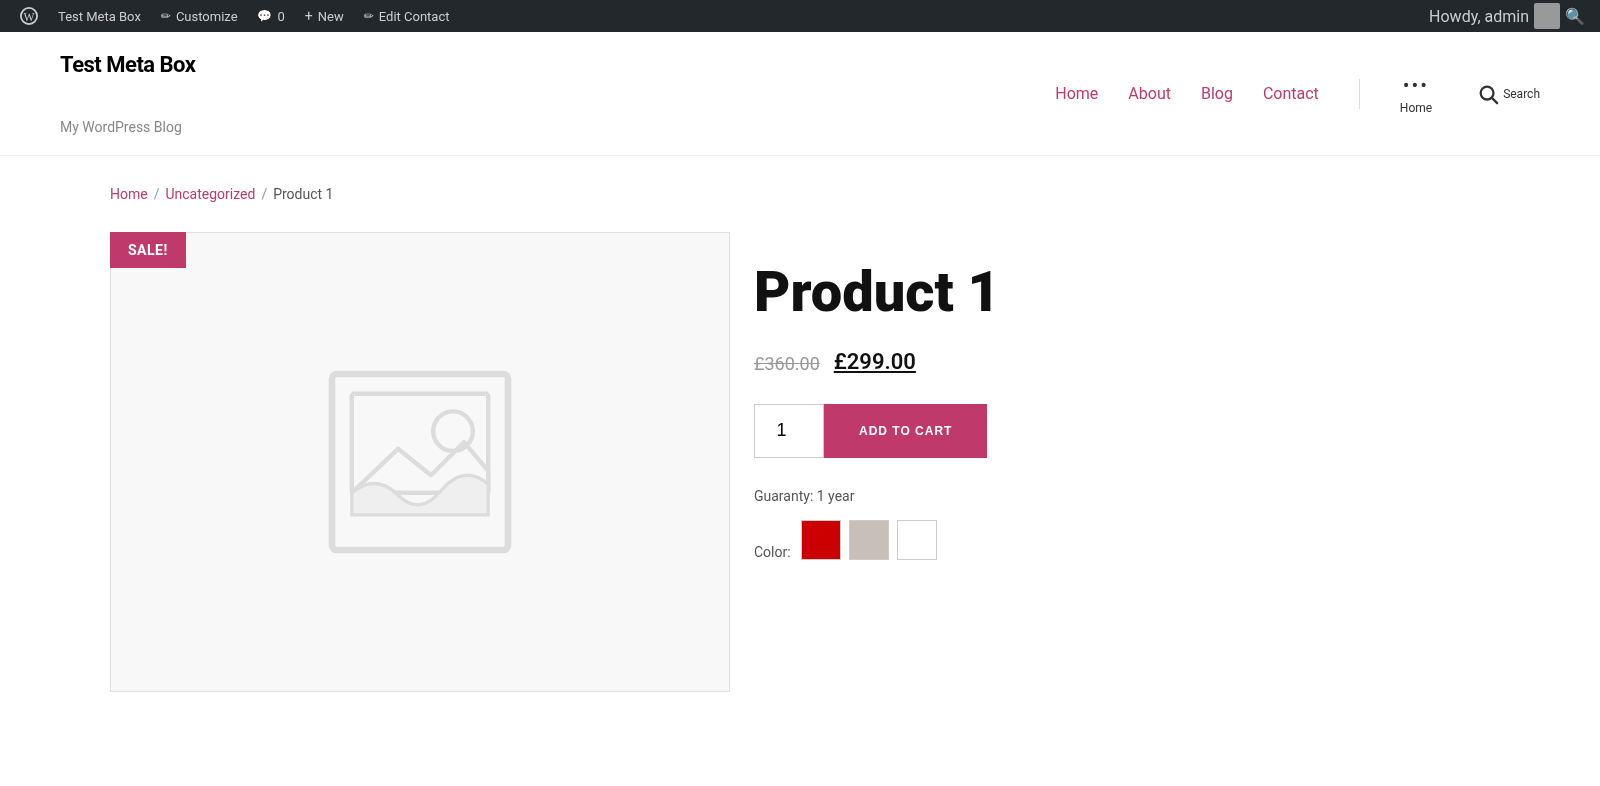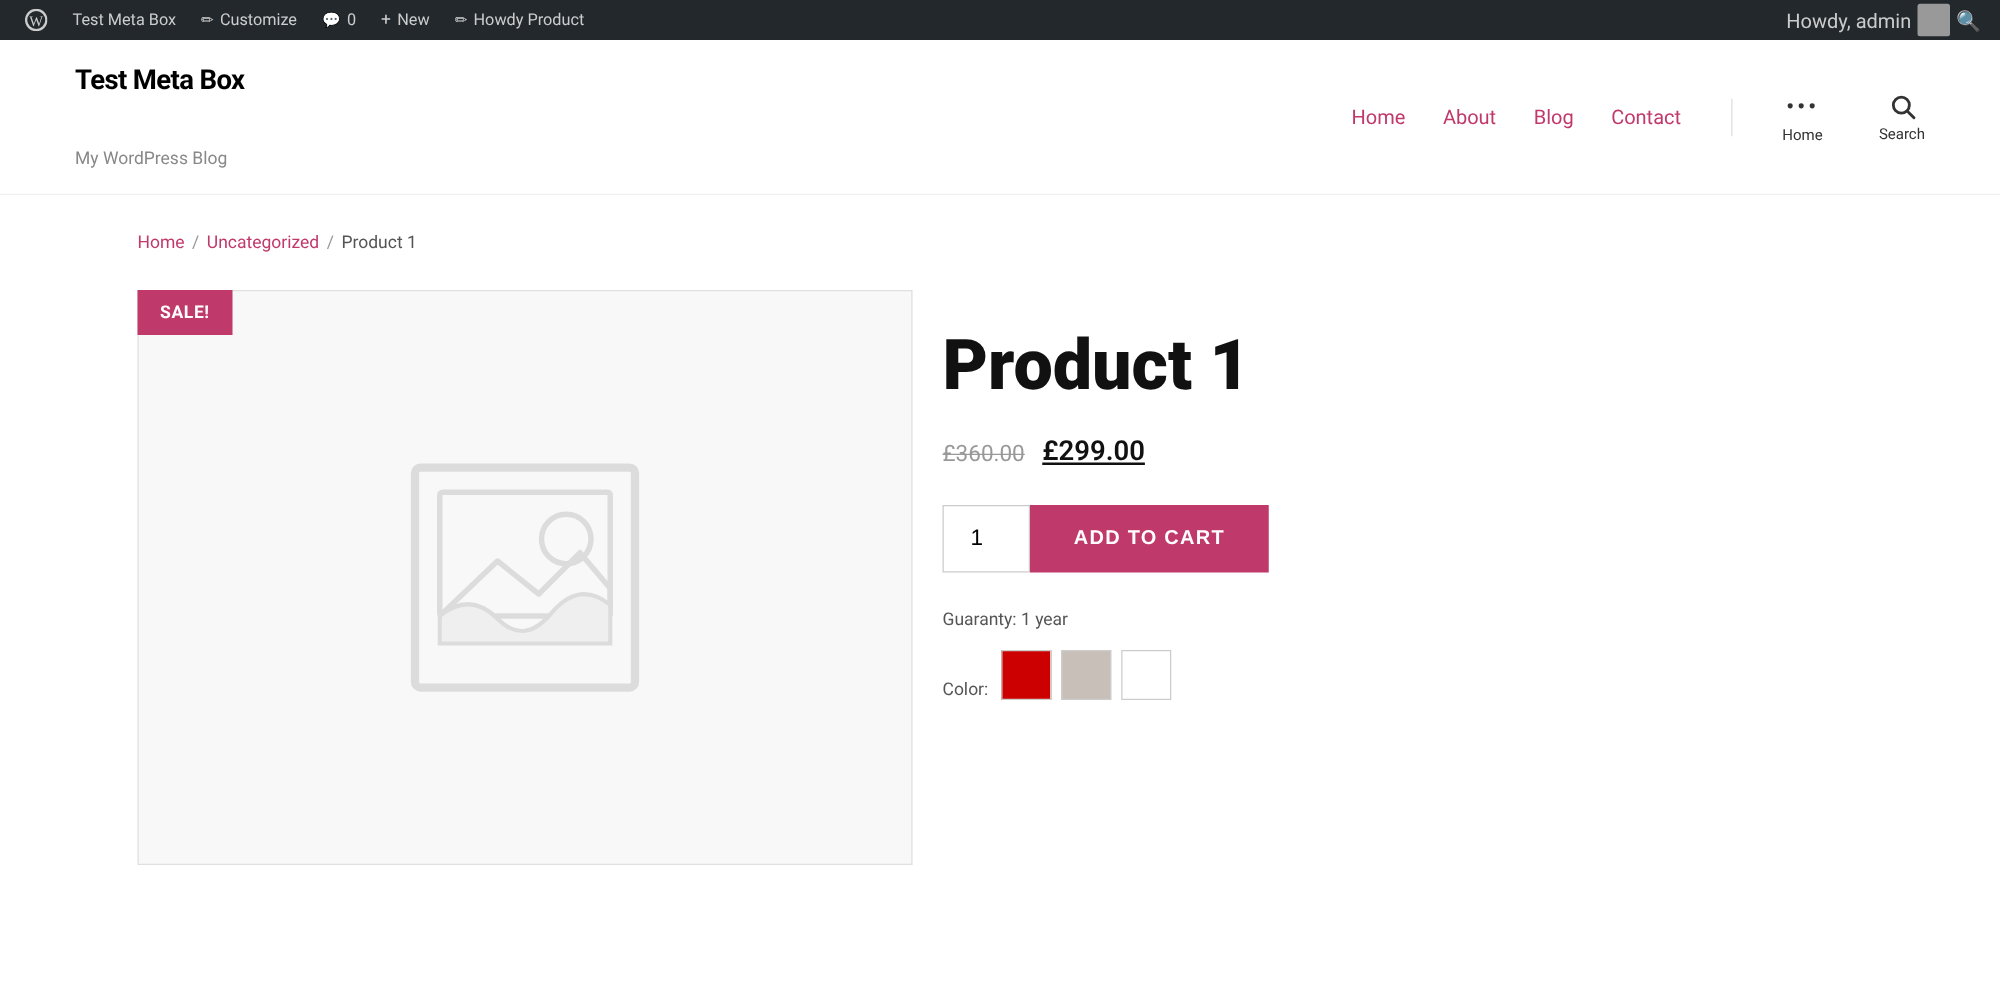--- a/index.html
+++ b/index.html
@@ -90,21 +90,21 @@
       flex-direction: column;
       align-items: center;
       gap: 4px;
       cursor: pointer;
       color: #333;
     }
     .nav-menu-dots { font-size: 20px; letter-spacing: 2px; color: #333; }
     .nav-menu-label { font-size: 12px; color: #333; }
     .nav-search-btn {
       display: flex;
-      flex-direction: column;
+      flex-direction: row;
       align-items: center;
       gap: 4px;
       cursor: pointer;
       margin-left: 15px;
     }
     .nav-search-icon-svg {
       width: 22px;
       height: 22px;
     }
     .nav-search-label { font-size: 12px; color: #333; }
@@ -214,21 +214,21 @@
       border: 1px solid #ccc;
       font-size: 18px;
       text-align: center;
       outline: none;
       padding: 0 10px;
     }
     .add-to-cart-btn {
       background: #c0396b;
       color: #fff;
       border: none;
-      font-size: 16px;
+      font-size: 12px;
       font-weight: 700;
       letter-spacing: 1px;
       padding: 0 35px;
       height: 54px;
       cursor: pointer;
       text-transform: uppercase;
     }
 
     .product-meta {
       font-size: 14px;
@@ -289,21 +289,21 @@
   <div class="admin-bar-item">
     <span style="font-size:12px;">💬</span>
     <span>0</span>
   </div>
   <div class="admin-bar-item">
     <span style="font-size:14px;">+</span>
     <span>New</span>
   </div>
   <div class="admin-bar-item">
     <span style="font-size:12px;">✏</span>
-    <span>Howdy Product</span>
+    <span>Edit Contact</span>
   </div>
   <div class="admin-bar-right">
     <span>Howdy, admin</span>
     <span class="admin-avatar"></span>
     <div class="admin-search-icon">🔍</div>
   </div>
 </div>
 
 <header class="site-header">
   <div class="site-branding">

